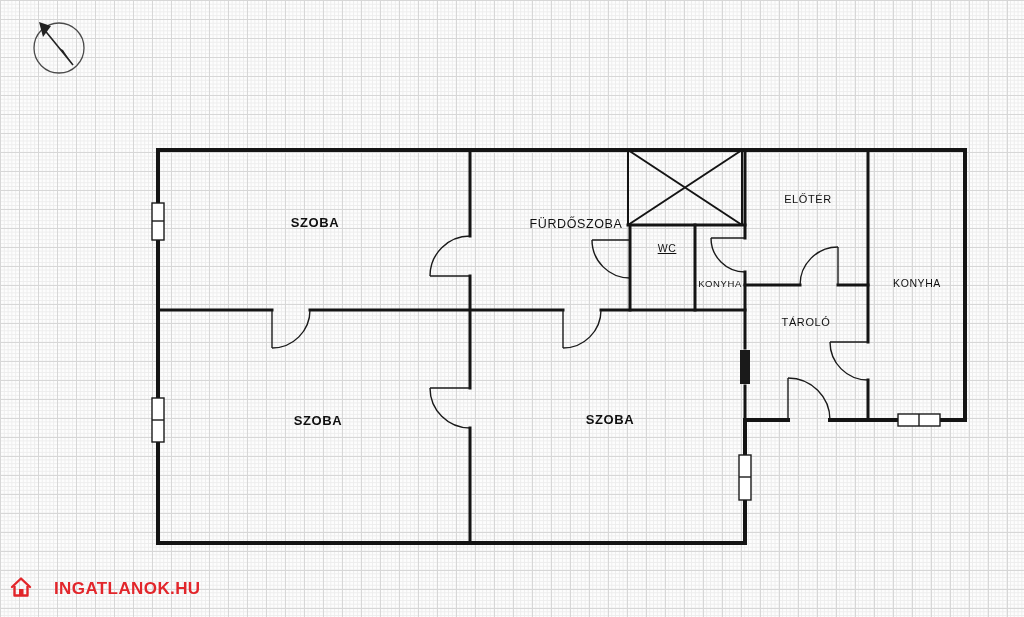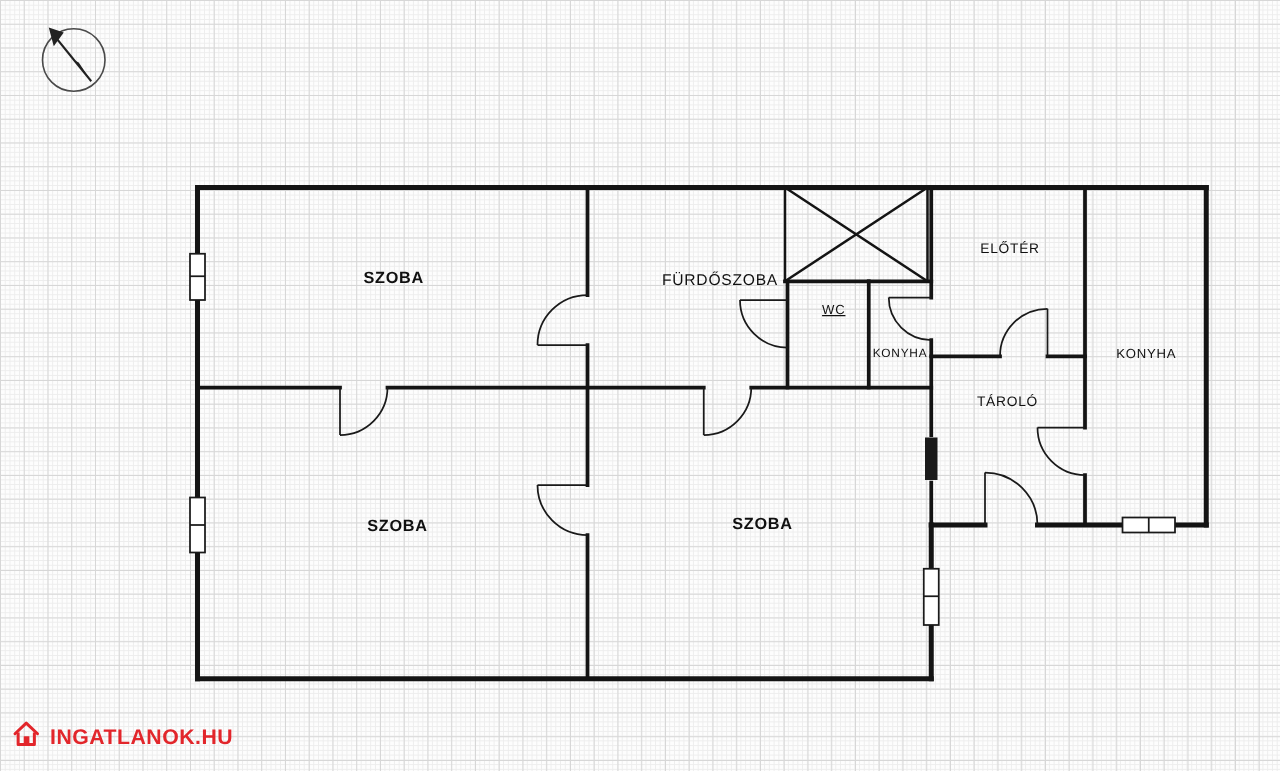--- a/index.html
+++ b/index.html
@@ -27,21 +27,21 @@
     color:#101010;white-space:nowrap;letter-spacing:.6px;
   }
   .lbl-16{font-size:13px;font-weight:600;}
   .lbl-12{font-size:12.5px;font-weight:500;}
   .lbl-11{font-size:11px;font-weight:500;}
   .lbl-10{font-size:10.5px;font-weight:500;}
   .lbl-9{font-size:9.5px;font-weight:500;}
   .compass{position:absolute;left:28px;top:14px;}
   .logo{
     position:absolute;left:10px;top:576px;
-    display:flex;align-items:center;gap:8px;
+    display:flex;align-items:center;gap:22px;
   }
   .logo-text{
     font-size:17px;font-weight:700;color:#e2262b;letter-spacing:.4px;
   }
 </style>
 </head>
 <body>
 
 <div class="page">
 

